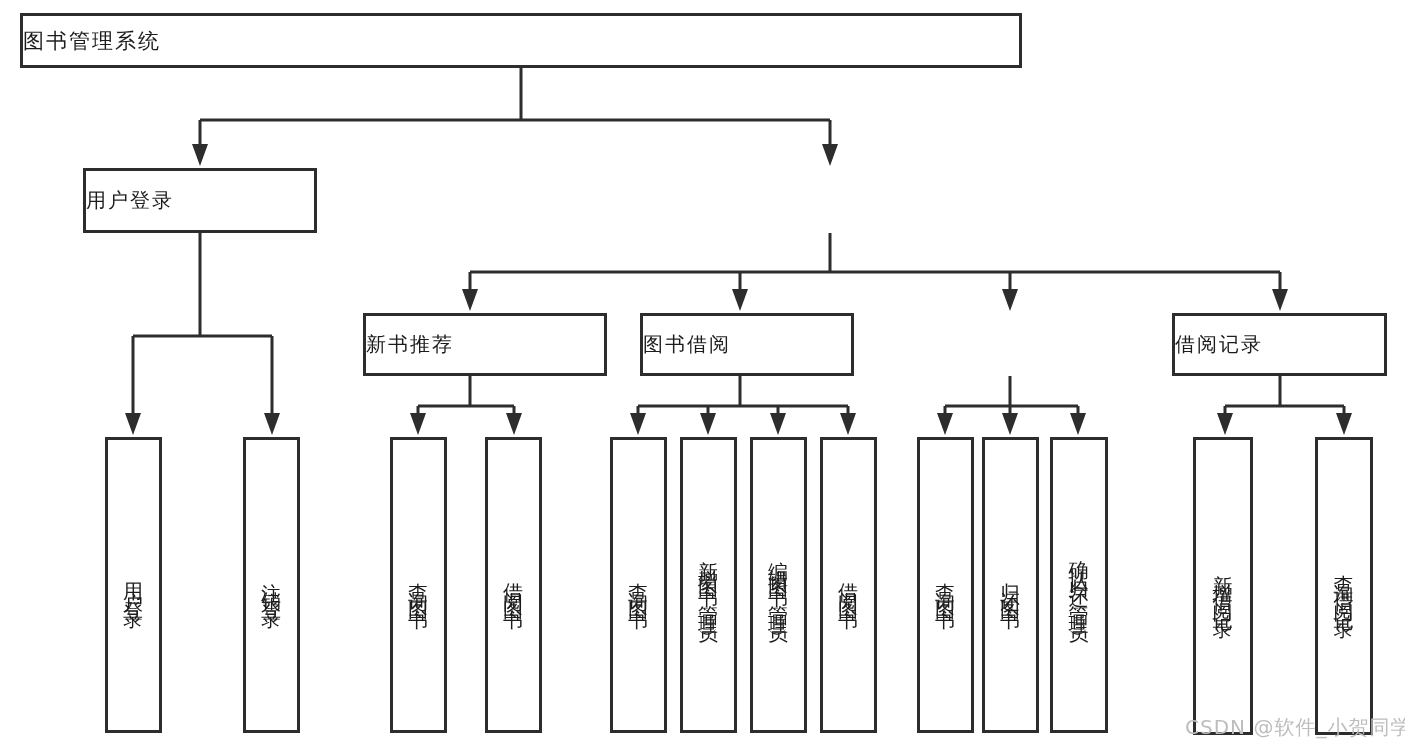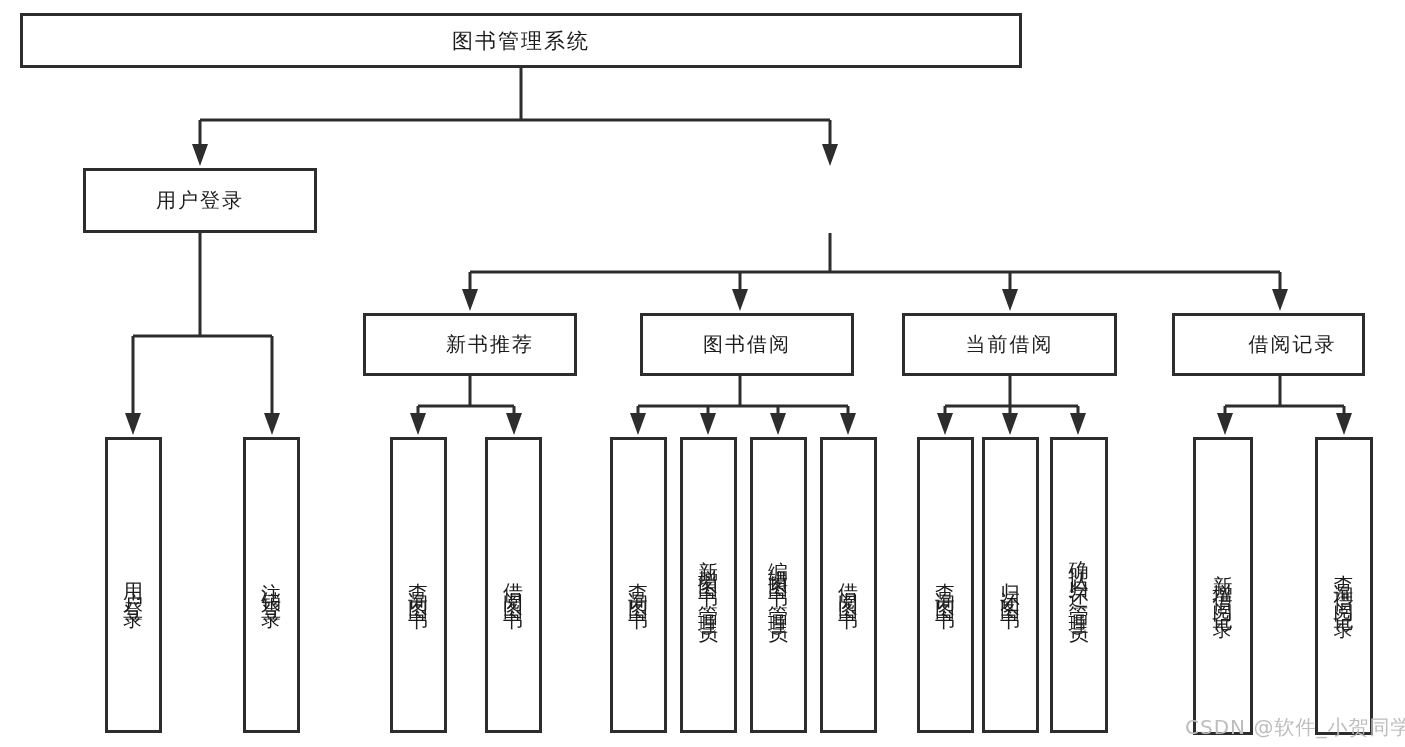--- a/index.html
+++ b/index.html
@@ -2,21 +2,21 @@
 <html><head>
 <meta charset="utf-8">
 <style>
   html,body{margin:0;padding:0;background:#ffffff;}
   #canvas{
     position:relative;width:1405px;height:747px;background:#ffffff;overflow:hidden;
     font-family:"DejaVu Sans","Liberation Sans",sans-serif;
   }
   .node{
     position:absolute;box-sizing:border-box;background:#ffffff;
-    border:3px solid #2d2d2d;display:flex;align-items:center;justify-content:center;
+    border:3px solid #2d2d2d;display:flex;align-items:center;justify-content:flex-start;
     color:#1c1c1c;font-size:20px;letter-spacing:2px;white-space:nowrap;
   }
   .node.root-box{font-size:21px;}
   .vnode{
     position:absolute;box-sizing:border-box;background:#ffffff;
     border:3px solid #2d2d2d;display:flex;align-items:center;justify-content:center;
     color:#1c1c1c;font-size:20px;
   }
   .vnode .vtext{
     writing-mode:vertical-rl;text-orientation:mixed;letter-spacing:9px;line-height:1;
@@ -73,30 +73,27 @@
   </svg>
 
   <div class="node root-box" style="left:20px;top:13px;width:1002px;height:55px;">
     <span>图书管理系统</span>
   </div>
 
   <div class="node" style="left:83px;top:168px;width:234px;height:65px;">
     <span>用户登录</span>
   </div>
 
-  <div class="node" style="left:363px;top:313px;width:214px;height:63px;padding-left:40px;">
+  <div class="node" style="left:363px;top:313px;width:244px;height:63px;">
     <span>新书推荐</span>
   </div>
   <div class="node" style="left:633px;top:313px;width:214px;height:63px;margin-left:7px;">
     <span>图书借阅</span>
   </div>
-  <div class="node" style="left:902px;top:313px;width:215px;height:63px;">
-    <span>当前借阅</span>
-  </div>
-  <div class="node" style="left:1172px;top:313px;width:193px;height:63px;padding-left:48px;">
+  <div class="node" style="left:1172px;top:313px;width:215px;height:63px;">
     <span>借阅记录</span>
   </div>
 
   <div class="vnode" style="left:105px;top:437px;width:57px;height:296px;">
     <span class="vtext">用户登录</span>
   </div>
   <div class="vnode" style="left:243px;top:437px;width:57px;height:296px;">
     <span class="vtext">注销登录</span>
   </div>
 

